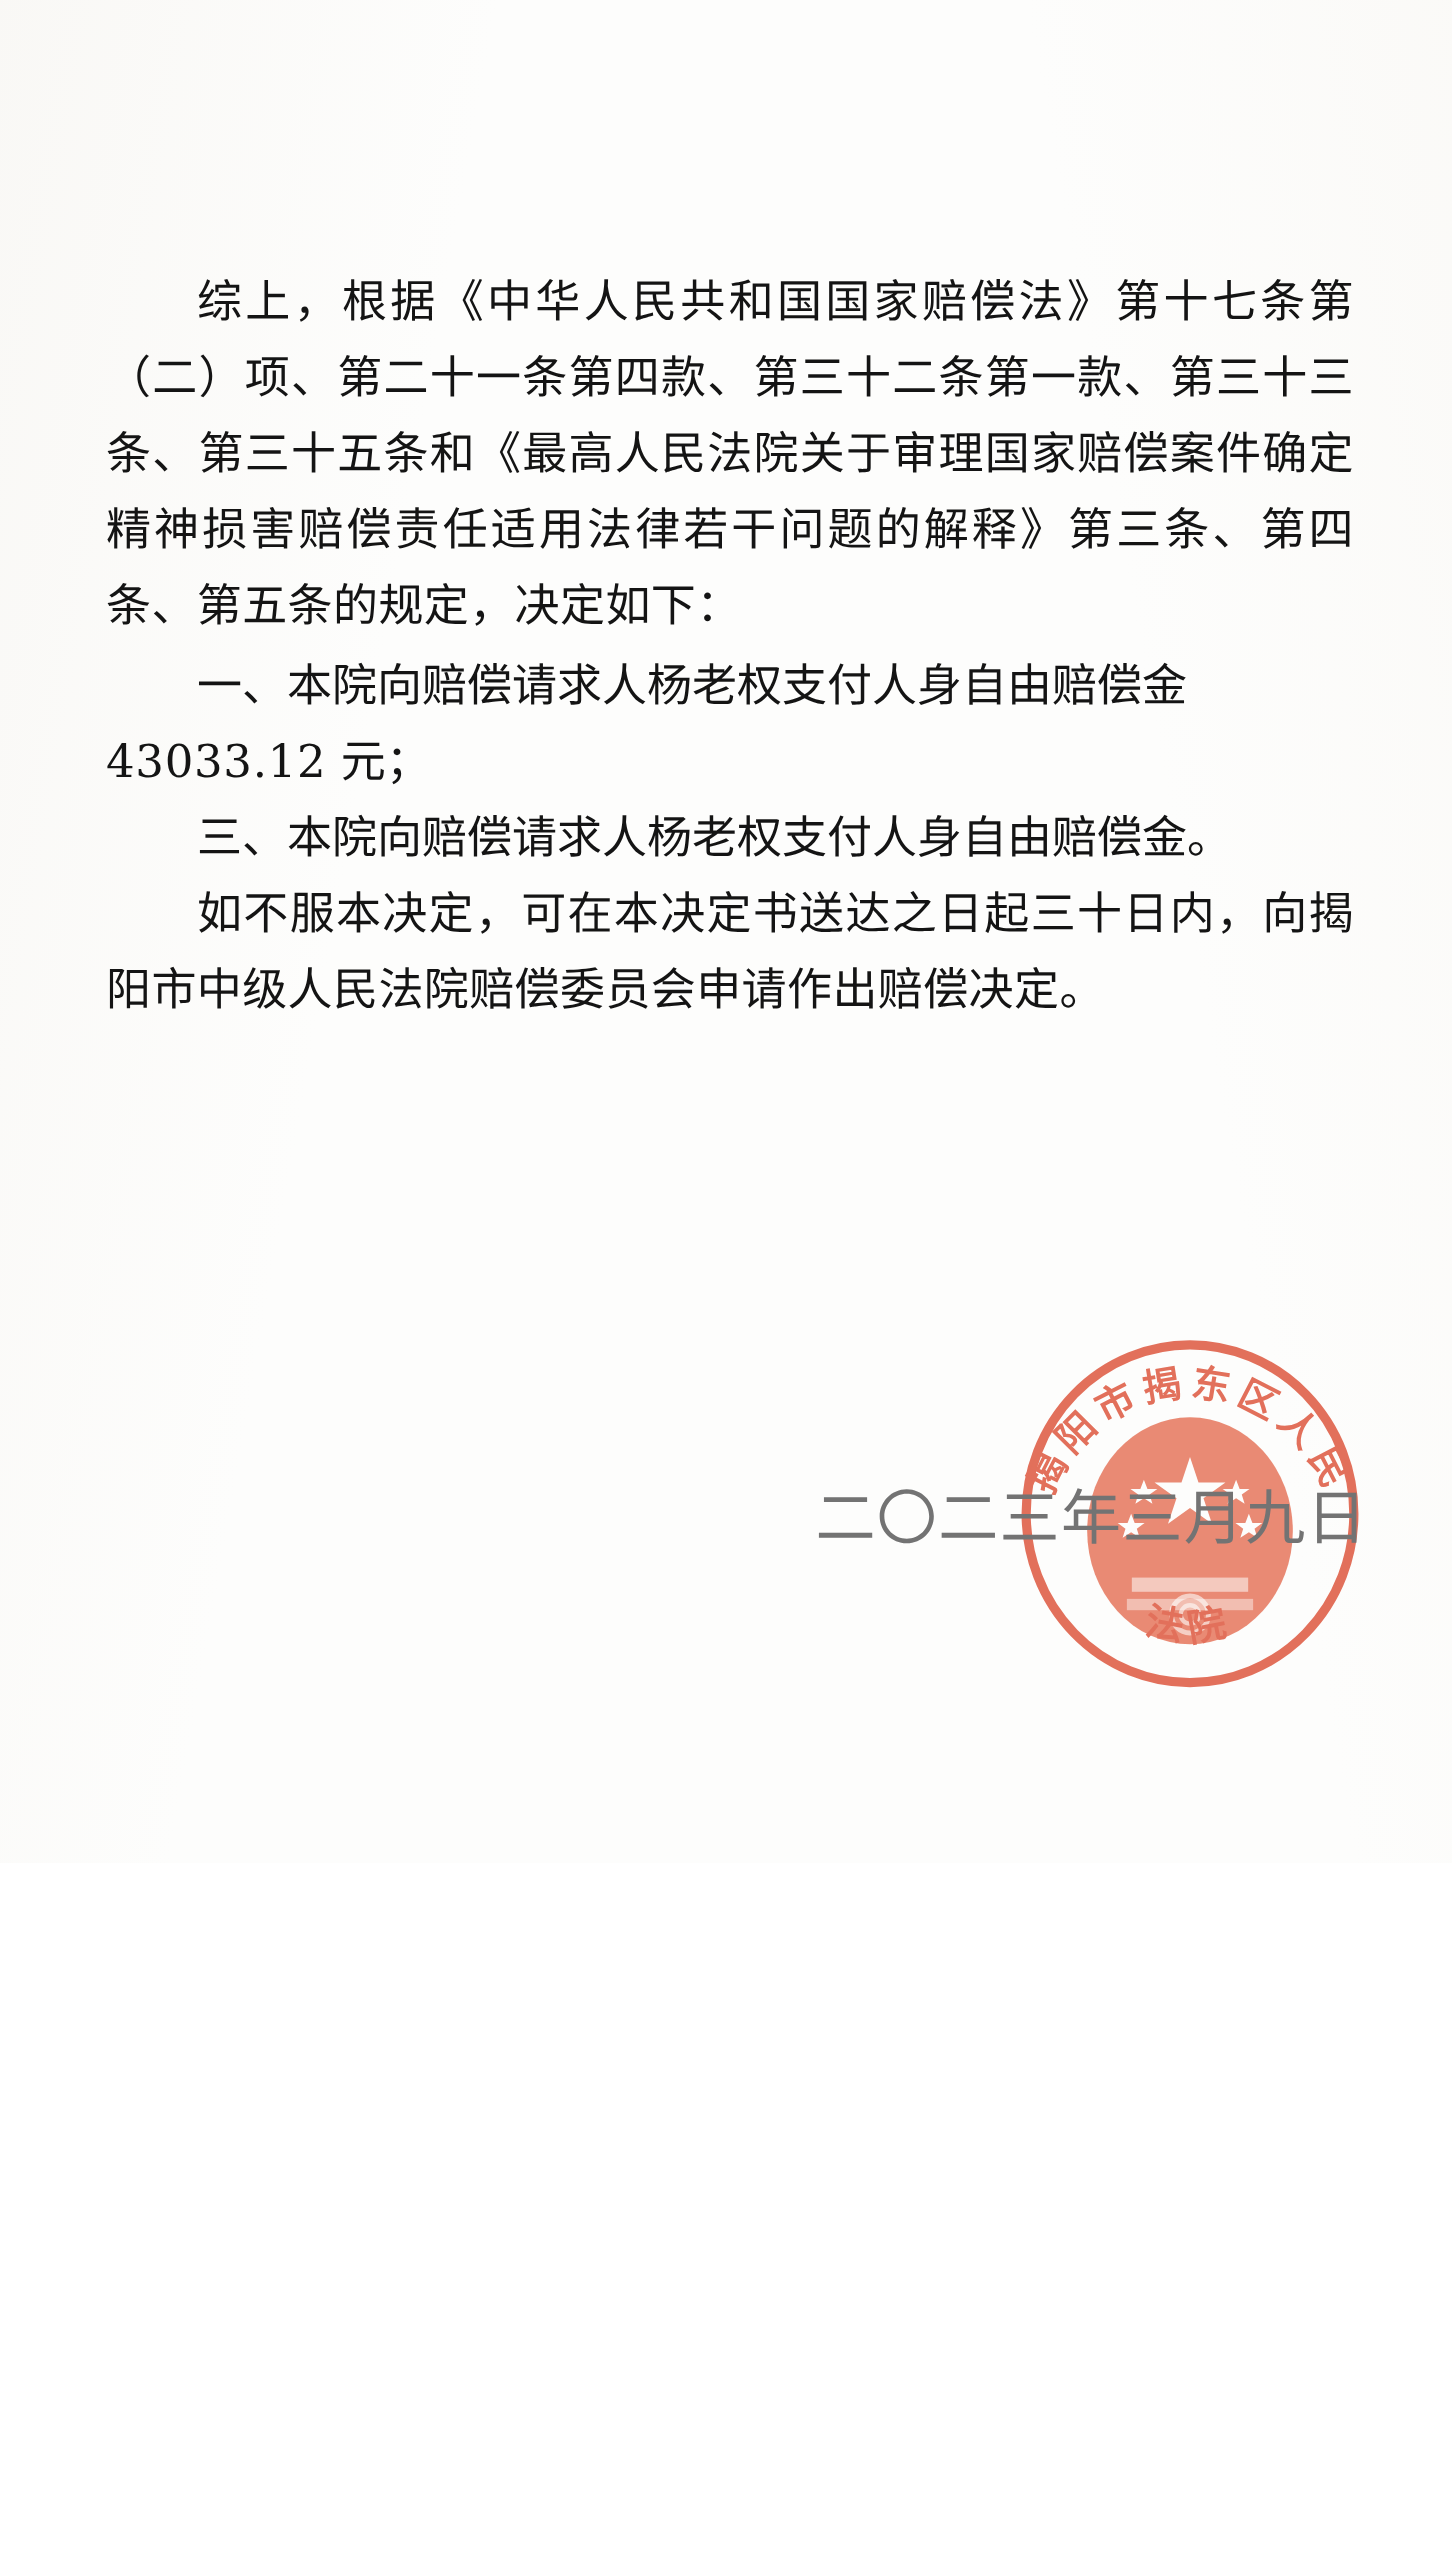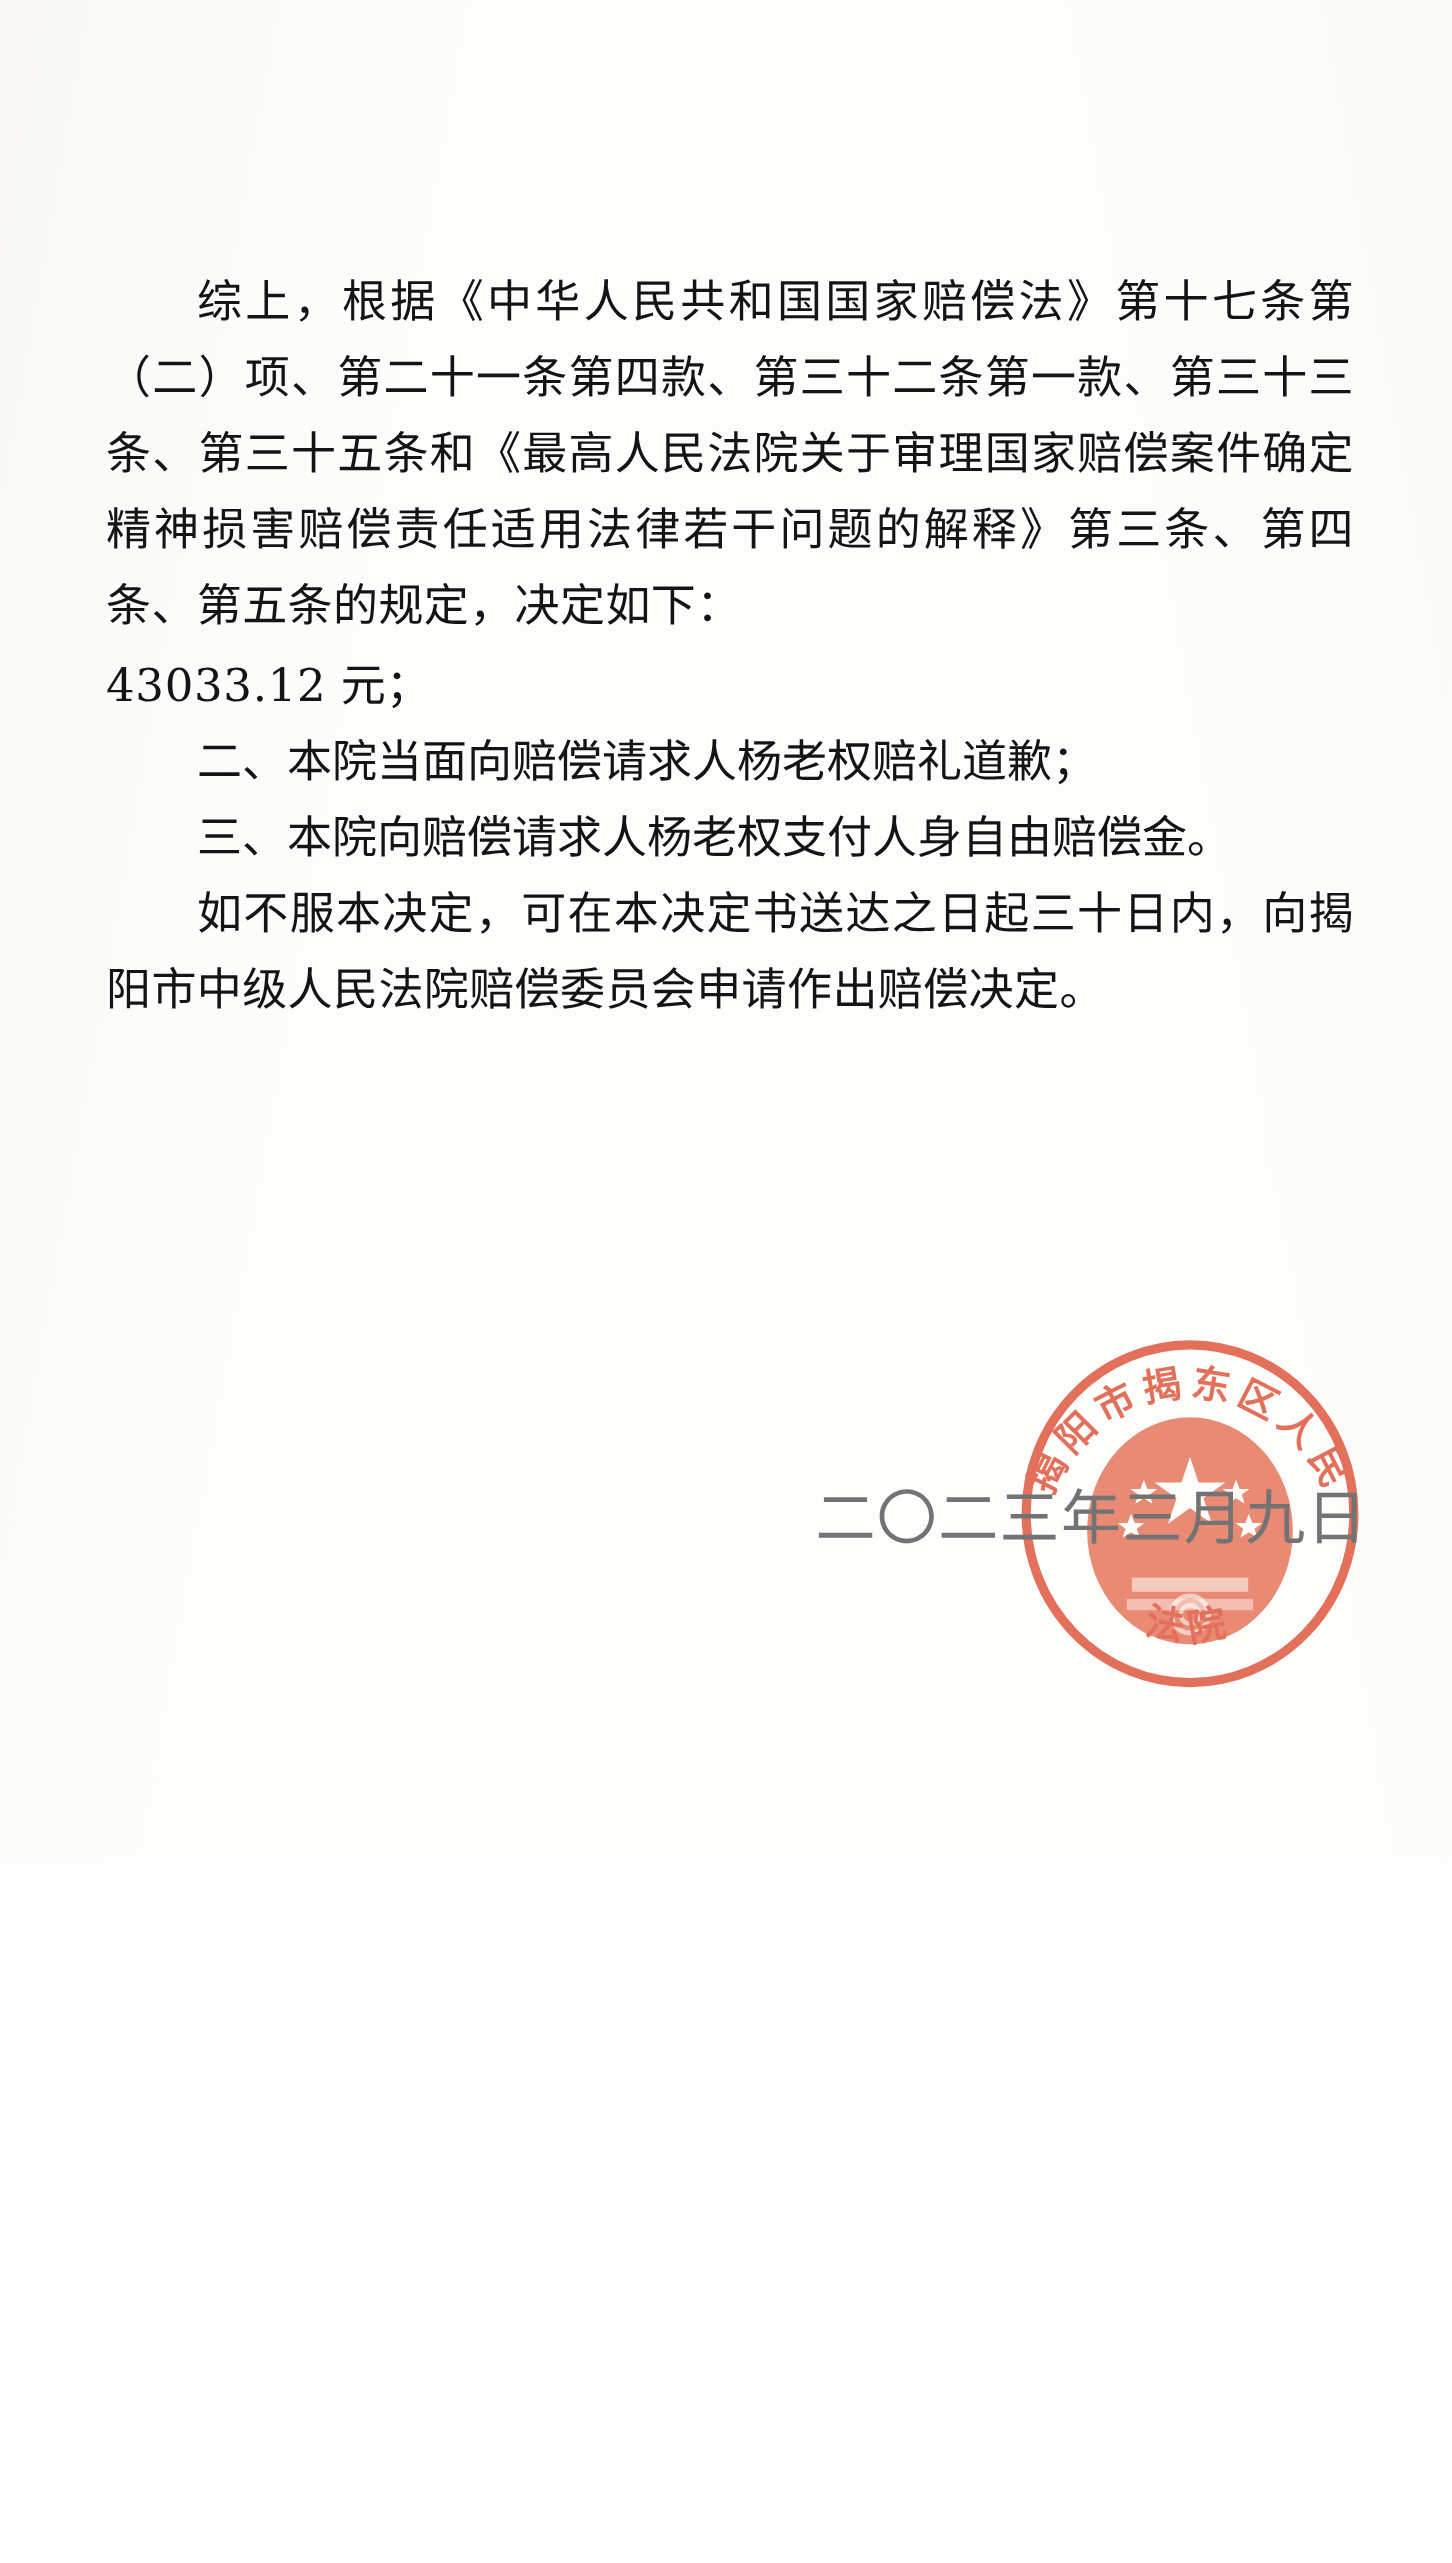--- a/index.html
+++ b/index.html
@@ -114,24 +114,24 @@
 <div class="page">
 
   <div class="paper-tint"></div>
 
   <div class="body-block">
 
     <p class="para indent">综上，根据《中华人民共和国国家赔偿法》第十七条第（二）项、第二十一条第四款、第三十二条第一款、第三十三条、第三十五条和《最高人民法院关于审理国家赔偿案件确定精神损害赔偿责任适用法律若干问题的解释》第三条、第四条、第五条的规定，决定如下：</p>
 
     <div class="gap-sm"></div>
 
+    <p class="item-line"><span>一、</span><span>本院向赔偿请求人杨老权支付人身自由赔偿金</span></p>
 
     <p class="amount-line"><span class="num">43033.12</span> <span>元</span><span>；</span></p>
 
-    <p class="item-line"><span>二、</span><span>本院当面向赔偿请求人杨老权赔礼道歉；</span></p>
 
     <p class="item-line"><span>三、</span><span>本院向赔偿请求人杨老权支付人身自由赔偿金。</span></p>
 
     <p class="para indent">如不服本决定，可在本决定书送达之日起三十日内，向揭阳市中级人民法院赔偿委员会申请作出赔偿决定。</p>
 
   </div>
 
   <div class="seal">
     <svg viewBox="0 0 530 540" xmlns="http://www.w3.org/2000/svg">
       <defs>

